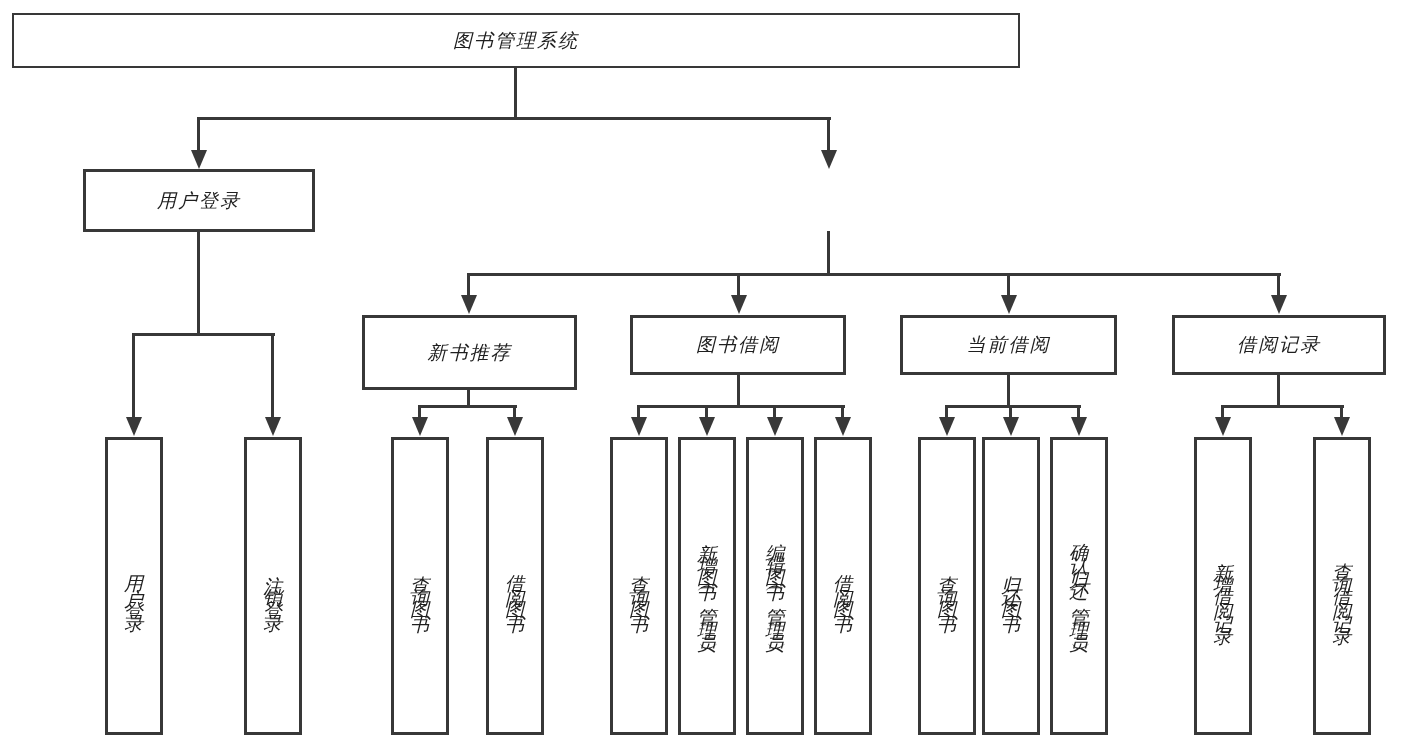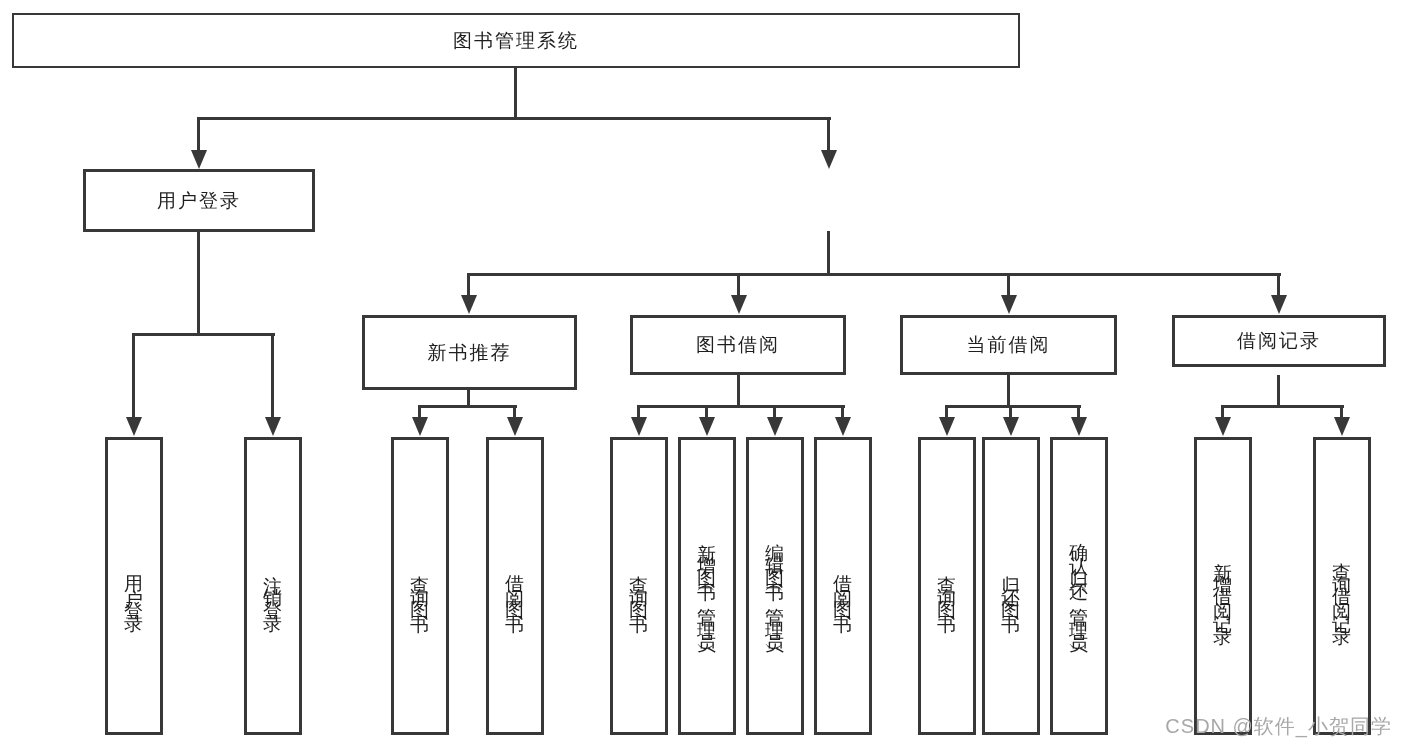--- a/index.html
+++ b/index.html
@@ -19,20 +19,21 @@
     background: #ffffff;
     border: 3px solid #383838;
     box-sizing: border-box;
     display: flex;
     align-items: center;
     justify-content: center;
     color: #1f1f1f;
     font-size: 19px;
     letter-spacing: 2px;
     z-index: 2;
+    font-style: italic;
   }
   .box.root { border-width: 2px; }
   .leaf { z-index: 2; }
   .leaf .vtext {
     writing-mode: vertical-rl;
     text-orientation: mixed;
     letter-spacing: 13px;
     font-size: 19px;
     color: #1f1f1f;
     line-height: 1;
@@ -103,21 +104,21 @@
 
   <div class="box" style="left:362px; top:315px; width:215px; height:75px;">
     <span>新书推荐</span>
   </div>
   <div class="box" style="left:900px; top:315px; width:217px; height:60px;">
     <span>当前借阅</span>
   </div>
   <div class="box" style="left:630px; top:315px; width:216px; height:60px;">
     <span>图书借阅</span>
   </div>
-  <div class="box" style="left:1172px; top:315px; width:214px; height:52px;">
+  <div class="box" style="left:1172px; top:315px; width:214px; height:60px;">
     <span>借阅记录</span>
   </div>
 
   <div class="vline" style="left:467px; top:375px; height:33px;"></div>
   <div class="hline" style="left:418px; top:405px; width:99px;"></div>
   <div class="vline" style="left:737px; top:375px; height:33px;"></div>
   <div class="hline" style="left:637px; top:405px; width:208px;"></div>
   <div class="vline" style="left:1007px; top:375px; height:33px;"></div>
   <div class="hline" style="left:945px; top:405px; width:136px;"></div>
   <div class="vline" style="left:1277px; top:375px; height:33px;"></div>
@@ -183,15 +184,14 @@
     <span class="vtext">确认归还（管理员）</span>
   </div>
 
   <div class="box leaf" style="left:1194px; top:437px; width:58px; height:298px;">
     <span class="vtext">新增借阅记录</span>
   </div>
   <div class="box leaf" style="left:1313px; top:437px; width:58px; height:298px;">
     <span class="vtext">查询借阅记录</span>
   </div>
 
-  <div class="watermark">CSDN @软件_小贺同学</div>
 
 </div>
 
 </body></html>

